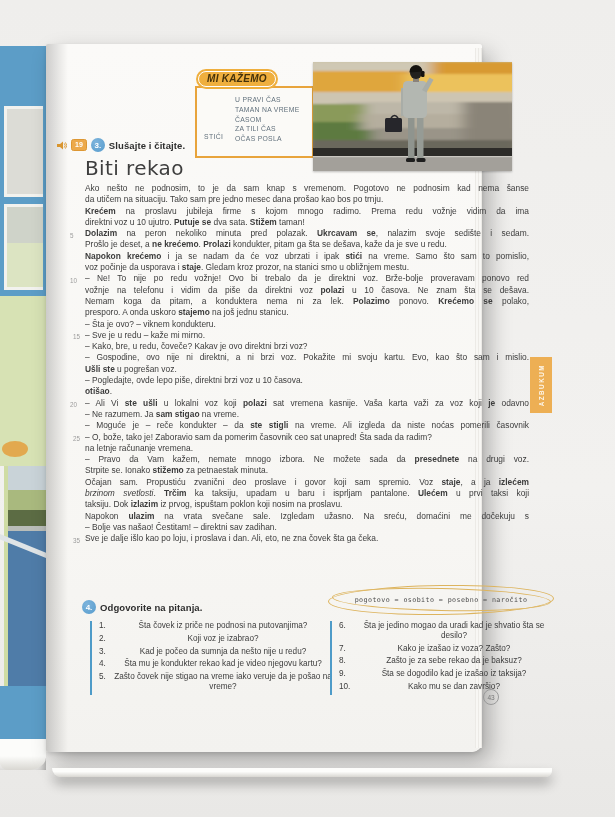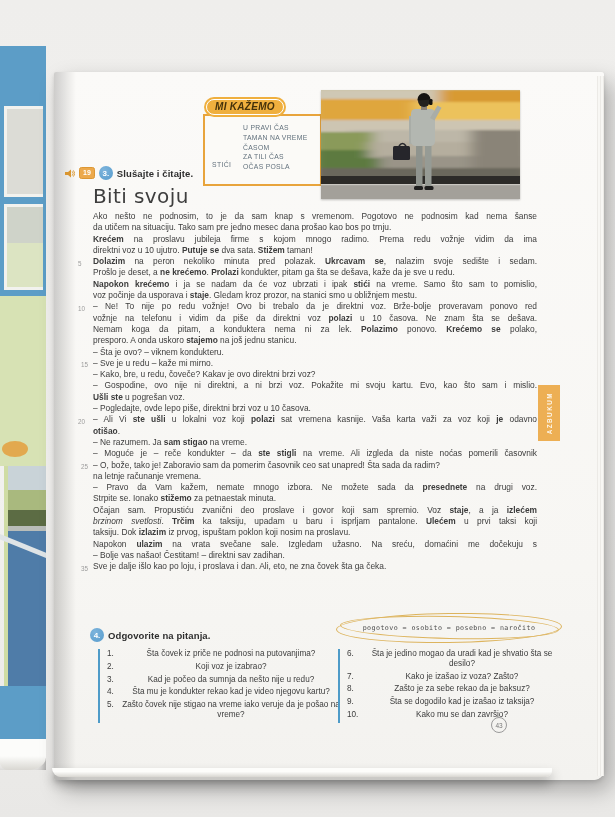--- a/index.html
+++ b/index.html
@@ -16,24 +16,24 @@
   .lp-photo1{position:absolute;left:4px;top:60px;width:36px;height:85px;background:#dcdcd6;border:3px solid #f2f2ee;border-right:none;}
   .lp-photo2{position:absolute;left:4px;top:158px;width:36px;height:80px;background:linear-gradient(180deg,#cfd3c9 0 45%,#dce4c2 45% 100%);border:3px solid #f2f2ee;border-right:none;}
   .lp-green{position:absolute;left:0;top:250px;width:100%;height:170px;background:#d7e2b4;}
   .lp-blob{position:absolute;left:2px;top:395px;width:26px;height:16px;background:#e2a94f;border-radius:50%;}
   .lp-road{position:absolute;left:4px;top:420px;width:42px;height:220px;border-left:4px solid #cfdca4;
     background:linear-gradient(180deg,#c9d3d8 0 24px,#a9b97e 24px 44px,#5c6c44 44px 60px,#b9bdb9 60px 65px,#4f7ca8 65px 100%);}
   .lp-stripe{position:absolute;left:-6px;top:500px;width:70px;height:5px;background:#dfe4e6;transform:rotate(22deg);}
   .lp-blue-bottom{position:absolute;left:0;top:640px;width:100%;height:55px;background:#5c9dc7;}
   .lp-bottom-curve{position:absolute;left:0;top:693px;width:100%;height:31px;background:linear-gradient(180deg,#fcfcfa 0 55%,#d9d7d2 100%);border-radius:0 0 40% 8px;}
   
-  .page{position:absolute;left:46px;top:72px;width:550px;height:708px;
+  .page{position:absolute;left:46px;top:44px;width:436px;height:708px;
     background:linear-gradient(180deg,#fbfaf8 0%,#f7f6f3 70%,#f3f2ef 100%);
     box-shadow:8px 10px 22px rgba(0,0,0,.28), 0 2px 4px rgba(0,0,0,.12);
-    border-radius:2px 3px 10px 2px;margin-left:8px;}
+    border-radius:2px 3px 10px 2px;}
   .spine-shade{position:absolute;left:0;top:0;width:22px;height:100%;
     background:linear-gradient(90deg,rgba(0,0,0,.18),rgba(0,0,0,0));border-radius:2px 0 0 2px;}
   .edge-lines{position:absolute;right:0;top:4px;width:7px;height:calc(100% - 8px);
     background:repeating-linear-gradient(90deg,#eceae6 0 1px,#f8f7f4 1px 3px);}
   .page-bottom-stack{position:absolute;left:52px;top:768px;width:500px;height:9px;
     background:linear-gradient(180deg,#fdfdfb 0 40%,#d8d6d1 100%);
     border-radius:0 0 10px 14px;box-shadow:0 7px 12px rgba(0,0,0,.3);}
   
   .mk-box{position:absolute;left:149px;top:42px;width:115px;height:68px;border:2px solid #e8a43c;background:#fbfaf7;}
   .mk-label{position:absolute;left:152px;top:27px;padding:1px 8px 2px;background:#efaf3e;border:1px solid #fff;
@@ -154,42 +154,42 @@
   <div class="ex-row ex3-row">
     <svg class="speaker" viewBox="0 0 10 9">
       <polygon points="0,3 3,3 6,0.5 6,8.5 3,6 0,6" fill="#d9952f"></polygon>
       <path d="M7.2 2.4 a3 3 0 0 1 0 4.2 M8.4 1.4 a4.5 4.5 0 0 1 0 6.2" stroke="#d9952f" stroke-width=".9" fill="none"></path>
     </svg>
     <span class="audio-badge">19</span>
     <span class="num-circle">3.</span>
     <span class="ex-label">Slušajte i čitajte.</span>
   </div>
 
-  <div class="story-title">Biti svoju</div>
+  <div class="story-title">Biti rekao</div>
   <div class="story">
       <div class="story-line j">Ako nešto ne podnosim, to je da sam knap s vremenom. Pogotovo ne podnosim kad nema šanse</div>
       <div class="story-line">da utičem na situaciju. Tako sam pre jedno mesec dana prošao kao bos po trnju.</div>
       <div class="story-line j"><b>Krećem</b> na proslavu jubileja firme s kojom mnogo radimo. Prema redu vožnje vidim da ima</div>
       <div class="story-line">direktni voz u 10 ujutro. <b>Putuje se</b> dva sata. <b>Stižem</b> taman!</div>
       <div class="story-line j"><b>Dolazim</b> na peron nekoliko minuta pred polazak. <b>Ukrcavam se</b>, nalazim svoje sedište i sedam.<span class="ln">5</span></div>
       <div class="story-line">Prošlo je deset, a <b>ne krećemo</b>. <b>Prolazi</b> kondukter, pitam ga šta se dešava, kaže da je sve u redu.</div>
       <div class="story-line j"><b>Napokon krećemo</b> i ja se nadam da će voz ubrzati i ipak <b>stići</b> na vreme. Samo što sam to pomislio,</div>
       <div class="story-line">voz počinje da usporava i <b>staje</b>. Gledam kroz prozor, na stanici smo u obližnjem mestu.</div>
       <div class="story-line j">– Ne! To nije po redu vožnje! Ovo bi trebalo da je direktni voz. Brže-bolje proveravam ponovo red<span class="ln">10</span></div>
       <div class="story-line j">vožnje na telefonu i vidim da piše da direktni voz <b>polazi</b> u 10 časova. Ne znam šta se dešava.</div>
       <div class="story-line j">Nemam koga da pitam, a konduktera nema ni za lek. <b>Polazimo</b> ponovo. <b>Krećemo se</b> polako,</div>
       <div class="story-line">presporo. A onda uskoro <b>stajemo</b> na još jednu stanicu.</div>
       <div class="story-line">– Šta je ovo? – viknem kondukteru.</div>
       <div class="story-line">– Sve je u redu – kaže mi mirno.<span class="ln">15</span></div>
       <div class="story-line">– Kako, bre, u redu, čoveče? Kakav je ovo direktni brzi voz?</div>
       <div class="story-line j">– Gospodine, ovo nije ni direktni, a ni brzi voz. Pokažite mi svoju kartu. Evo, kao što sam i mislio.</div>
       <div class="story-line"><b>Ušli ste</b> u pogrešan voz.</div>
       <div class="story-line">– Pogledajte, ovde lepo piše, direktni brzi voz u 10 časova.</div>
+      <div class="story-line"><b>otišao</b>.</div>
       <div class="story-line j">– Ali Vi <b>ste ušli</b> u lokalni voz koji <b>polazi</b> sat vremena kasnije. Vaša karta važi za voz koji <b>je</b> odavno<span class="ln">20</span></div>
-      <div class="story-line"><b>otišao</b>.</div>
       <div class="story-line">– Ne razumem. Ja <b>sam stigao</b> na vreme.</div>
       <div class="story-line j">– Moguće je – reče kondukter – da <b>ste stigli</b> na vreme. Ali izgleda da niste noćas pomerili časovnik</div>
       <div class="story-line">– O, bože, tako je! Zaboravio sam da pomerim časovnik ceo sat unapred! Šta sada da radim?<span class="ln">25</span></div>
       <div class="story-line">na letnje računanje vremena.</div>
       <div class="story-line j">– Pravo da Vam kažem, nemate mnogo izbora. Ne možete sada da <b>presednete</b> na drugi voz.</div>
       <div class="story-line">Strpite se. Ionako <b>stižemo</b> za petnaestak minuta.</div>
       <div class="story-line j">Očajan sam. Propustiću zvanični deo proslave i govor koji sam spremio. Voz <b>staje</b>, a ja <b>izlećem</b></div>
       <div class="story-line j"><i>brzinom svetlosti</i>. <b>Trčim</b> ka taksiju, upadam u baru i isprljam pantalone. <b>Ulećem</b> u prvi taksi koji</div>
       <div class="story-line">taksiju. Dok <b>izlazim</b> iz prvog, ispuštam poklon koji nosim na proslavu.</div>
       <div class="story-line j">Napokon <b>ulazim</b> na vrata svečane sale. Izgledam užasno. Na sreću, domaćini me dočekuju s</div>

